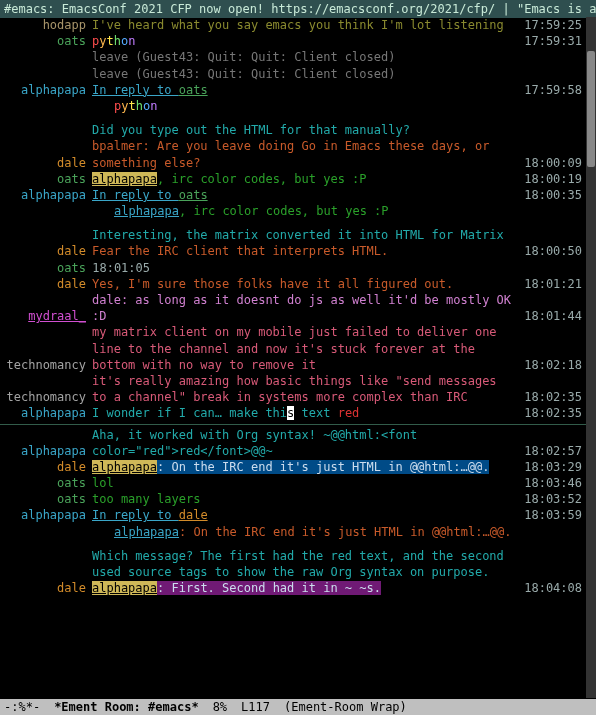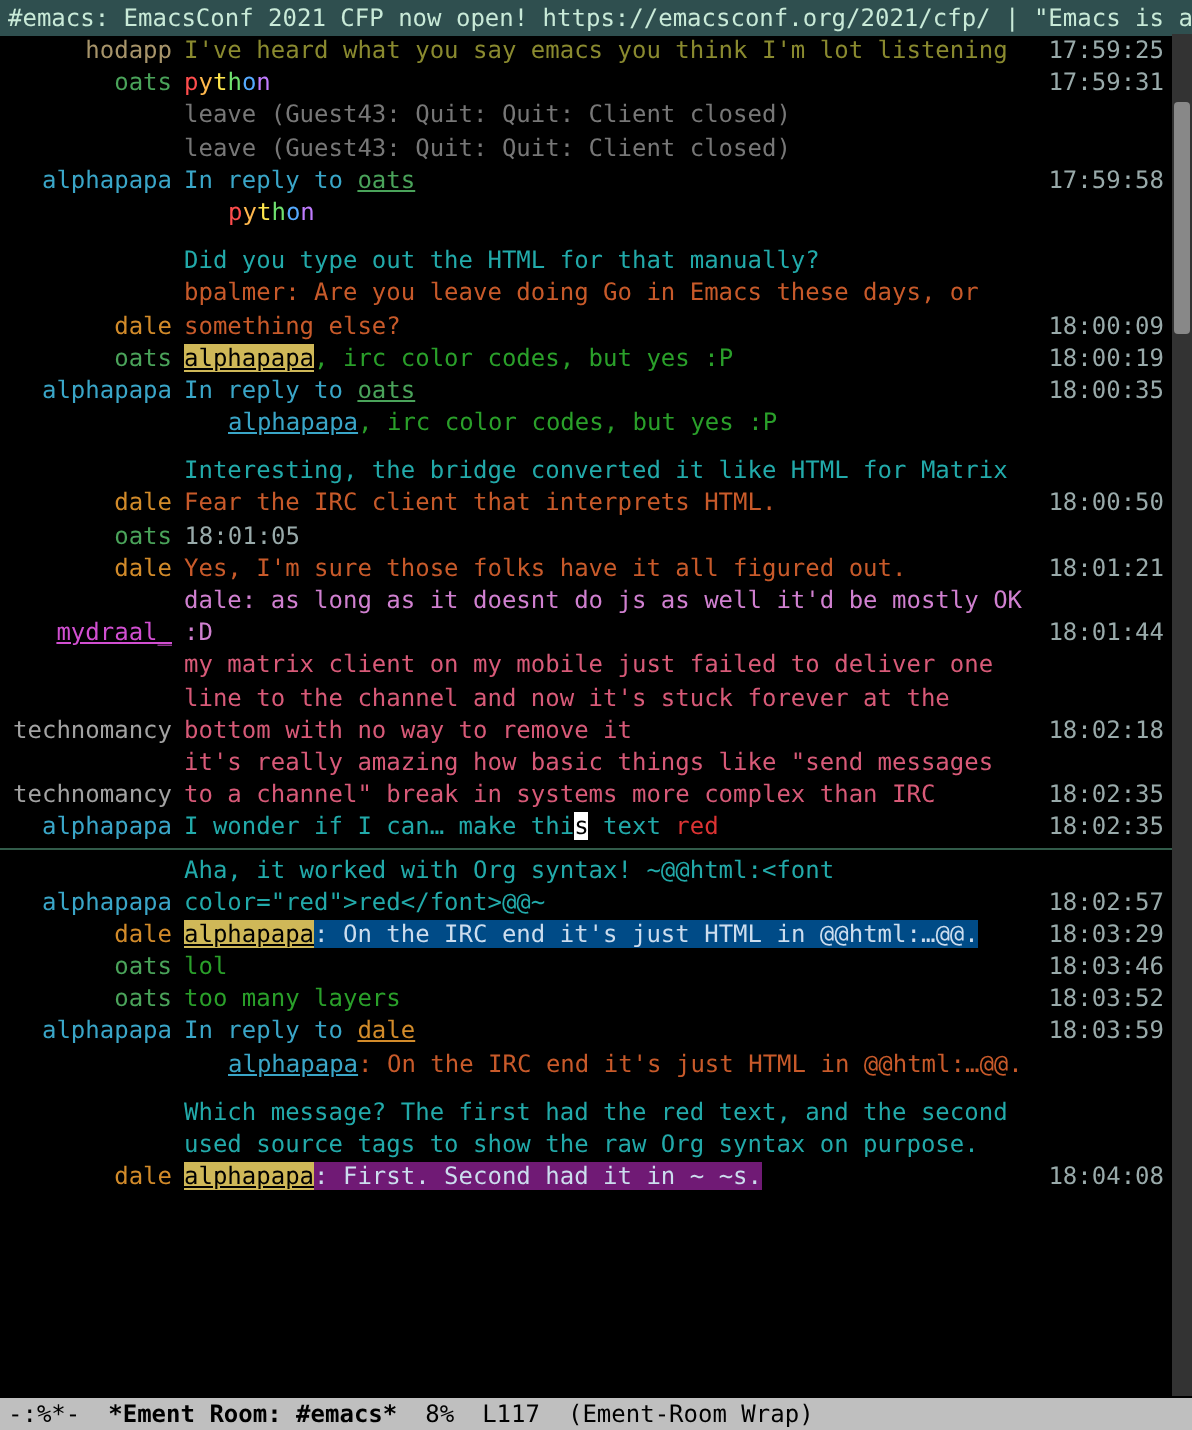--- a/index.html
+++ b/index.html
@@ -18,21 +18,21 @@
   .modeline .seg{margin-right:14px}
   .scrollbar{position:absolute;top:17px;right:0;width:10px;bottom:17px;background:#333}
   .thumb{position:absolute;left:1px;right:1px;background:#888;border-radius:2px}
   
   .py0{color:#ff4d4d}.py1{color:#ffb84d}.py2{color:#ffe74d}.py3{color:#6fe06f}.py4{color:#55aaff}.py5{color:#c07cff}
   
   .c-hodapp{color:#a7946a}.c-oats{color:#4aa35a}.c-alphapapa{color:#3aa6c8}.c-dale{color:#d28b2a}
   .c-mydraal{color:#d14fd1}.c-technomancy{color:#a3a3a3}.c-edgar{color:#6fa06f}
   .g-olive{color:#8a8a2f}.g-green{color:#2aa02a}.g-orange{color:#c85a2a}.g-red{color:#d33}
   .g-cyan{color:#22aaaa}.g-gray{color:#777}.g-tealish{color:#3f9f7a}
-  .link{color:#3aa6c8;}
+  .link{color:#3aa6c8;text-decoration:underline}
 </style>
 </head>
 <body>
 
 <div class="topic">#emacs: EmacsConf 2021 CFP now open! https://emacsconf.org/2021/cfp/ | "Emacs is a co</div>
 
 <div class="log">
 
   <div class="row">
     <div class="nick c-hodapp">hodapp</div>
@@ -106,21 +106,21 @@
       <div class="nick"></div>
       <div class="body g-green" style="padding-left:22px">
     <span class="c-alphapapa u">alphapapa</span><span>, irc color codes, but yes :P</span>
   </div>
       <div class="ts"></div>
     </div>
 
   <div class="spacer"></div>
   <div class="row">
       <div class="nick"></div>
-      <div class="body g-cyan">Interesting, the bridge converted it like HTML for Matrix</div>
+      <div class="body g-cyan">Interesting, the matrix converted it into HTML for Matrix</div>
       <div class="ts"></div>
     </div>
 
   <div class="row">
     <div class="nick c-dale">dale</div>
     <div class="body g-orange">Fear the IRC client that interprets HTML.</div>
     <div class="ts">18:00:50</div>
   </div>
 
   <div class="row">

